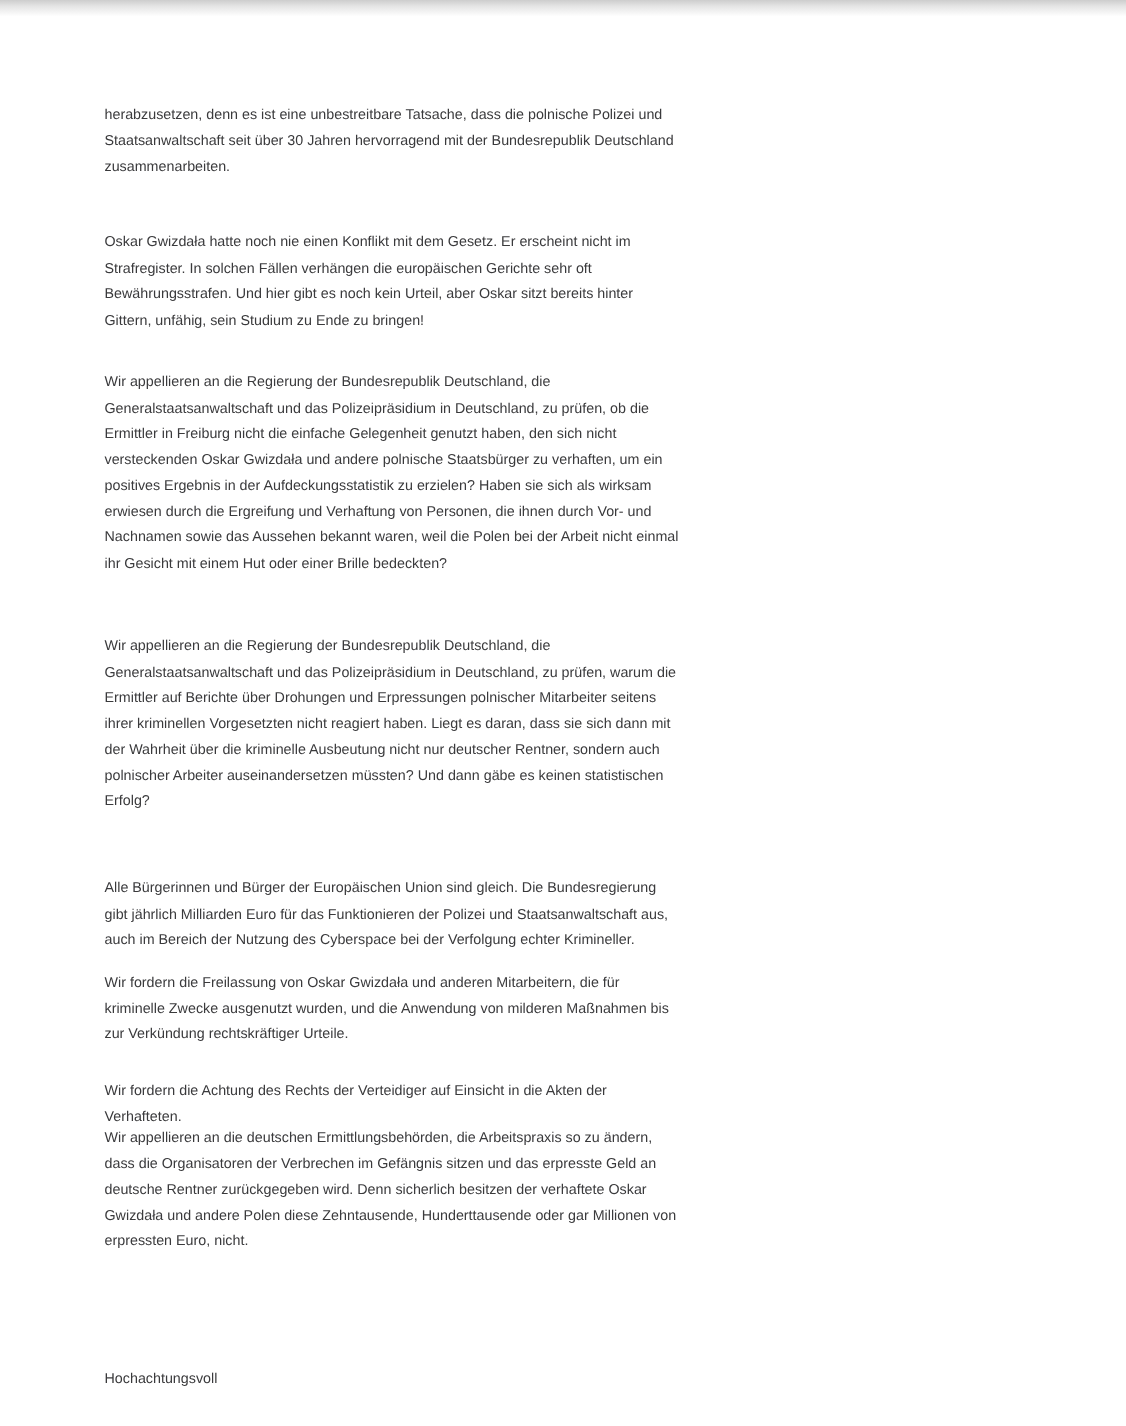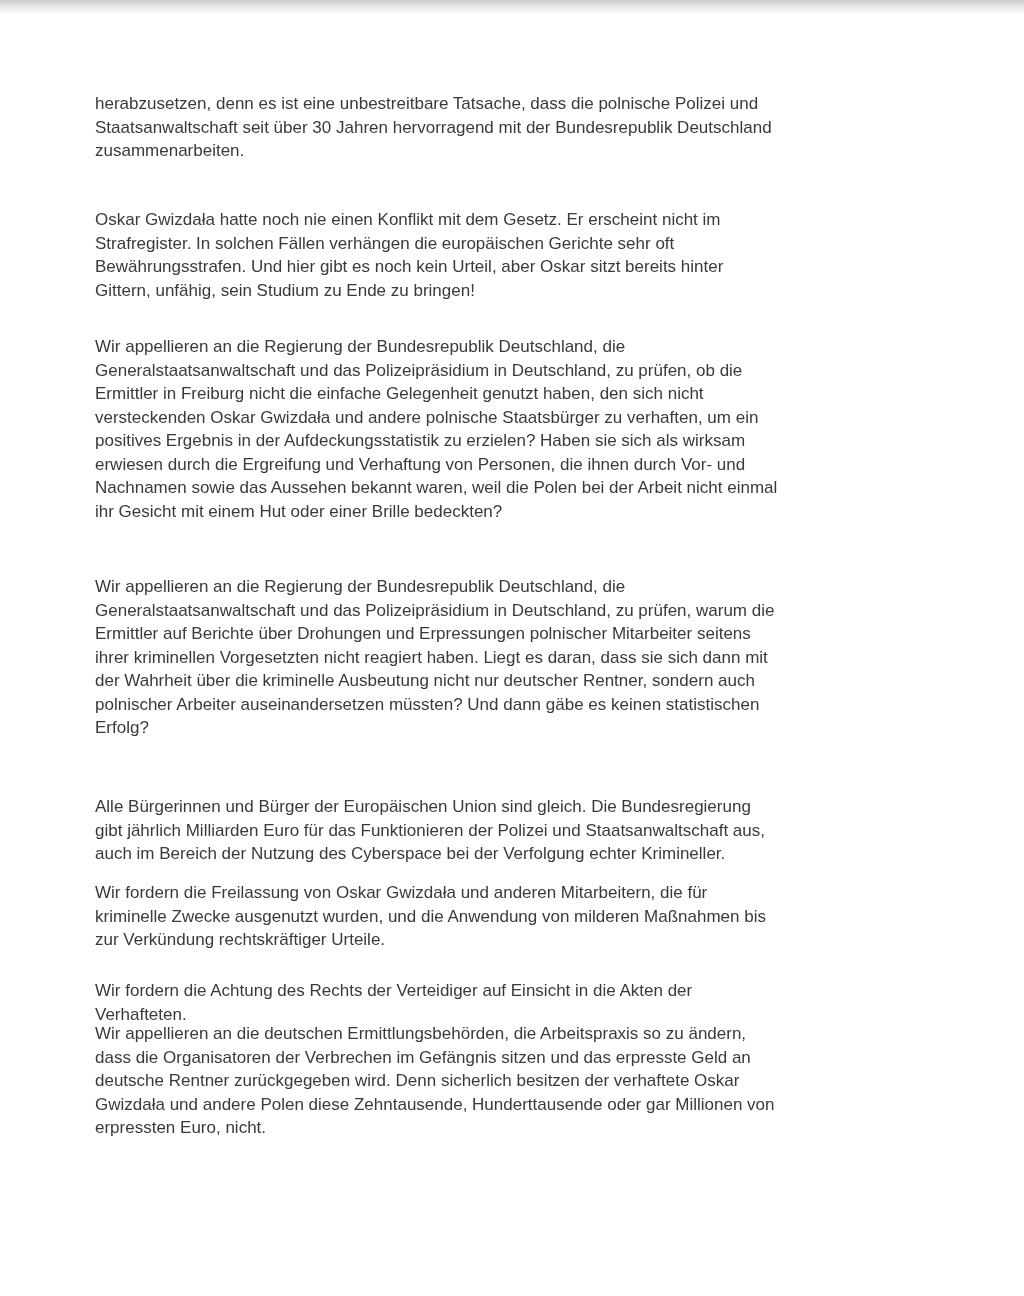--- a/index.html
+++ b/index.html
@@ -27,21 +27,21 @@
     position: absolute;
     top: 0;
     left: 0;
     width: 1024px;
     height: 1296px;
   }
   .para {
     position: absolute;
     left: 95px;
     width: 900px;
-    font-size: 17px;
+    font-size: 13px;
     line-height: 23.5px;
     color: #3a3a3c;
     white-space: pre;          
     letter-spacing: 0px;
   }
 </style>
 </head>
 <body>
 
 <div class="page">
@@ -84,14 +84,15 @@
   <div class="para" style="top:881px">Wir fordern die Freilassung von Oskar Gwizdała und anderen Mitarbeitern, die für
 kriminelle Zwecke ausgenutzt wurden, und die Anwendung von milderen Maßnahmen bis
 zur Verkündung rechtskräftiger Urteile.</div>
 
   <div class="para" style="top:1022px">Wir appellieren an die deutschen Ermittlungsbehörden, die Arbeitspraxis so zu ändern,
 dass die Organisatoren der Verbrechen im Gefängnis sitzen und das erpresste Geld an
 deutsche Rentner zurückgegeben wird. Denn sicherlich besitzen der verhaftete Oskar
 Gwizdała und andere Polen diese Zehntausende, Hunderttausende oder gar Millionen von
 erpressten Euro, nicht.</div>
 
+  <div class="para" style="top:1241px">Hochachtungsvoll</div>
 
 </div>
 
 </body></html>

